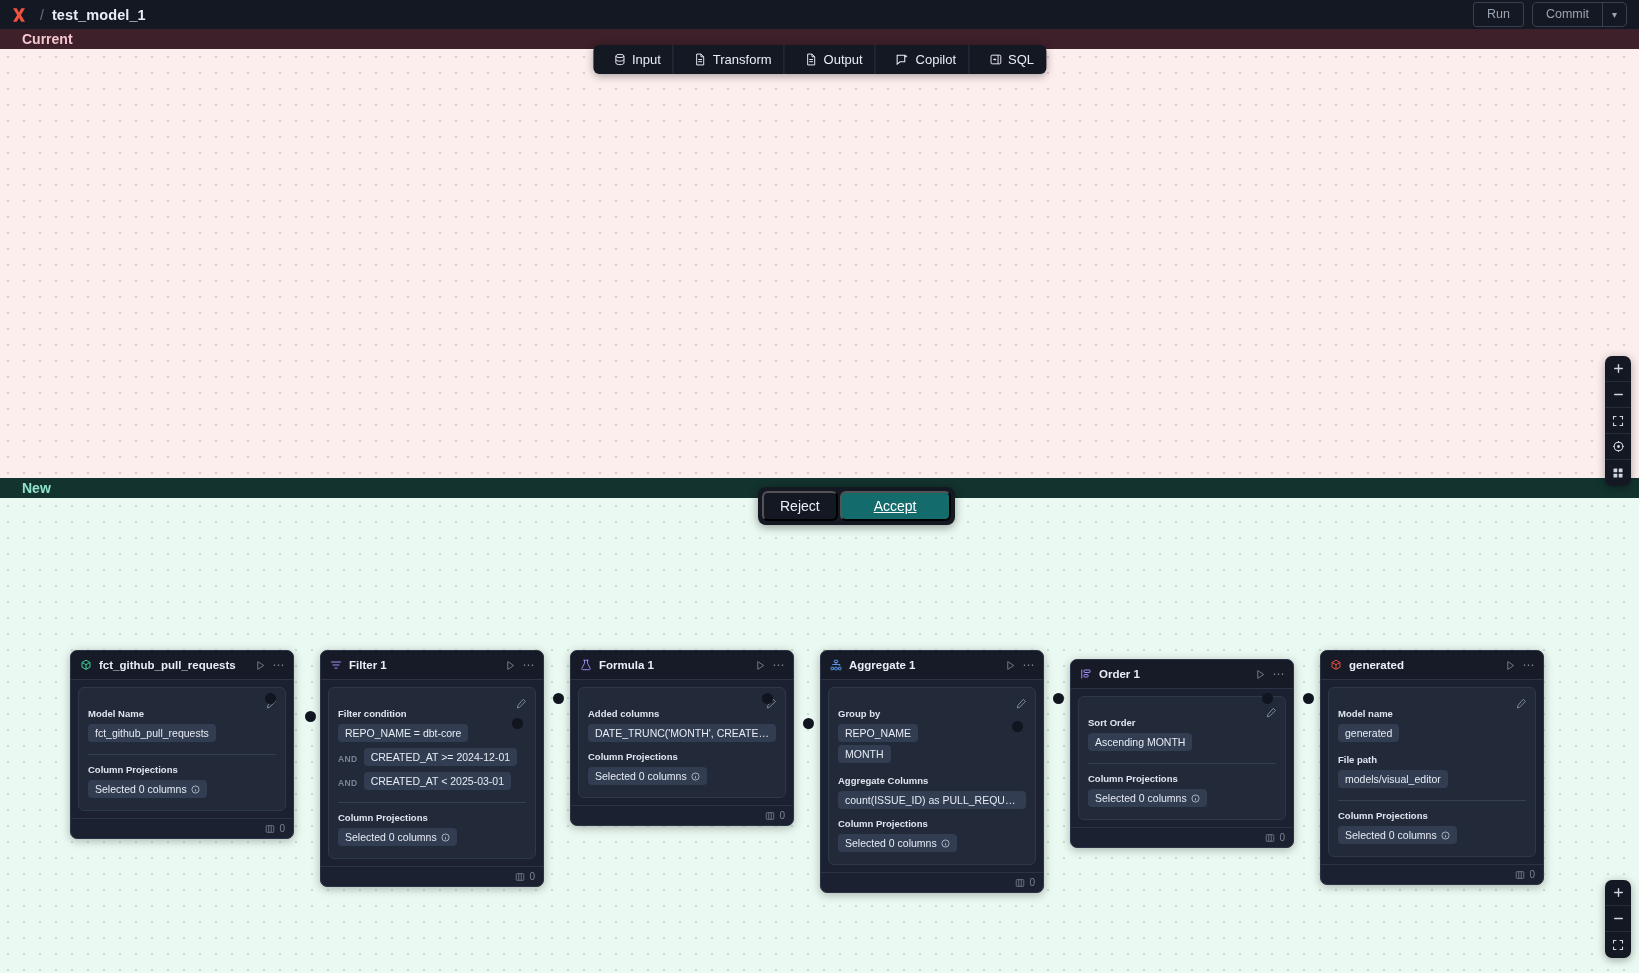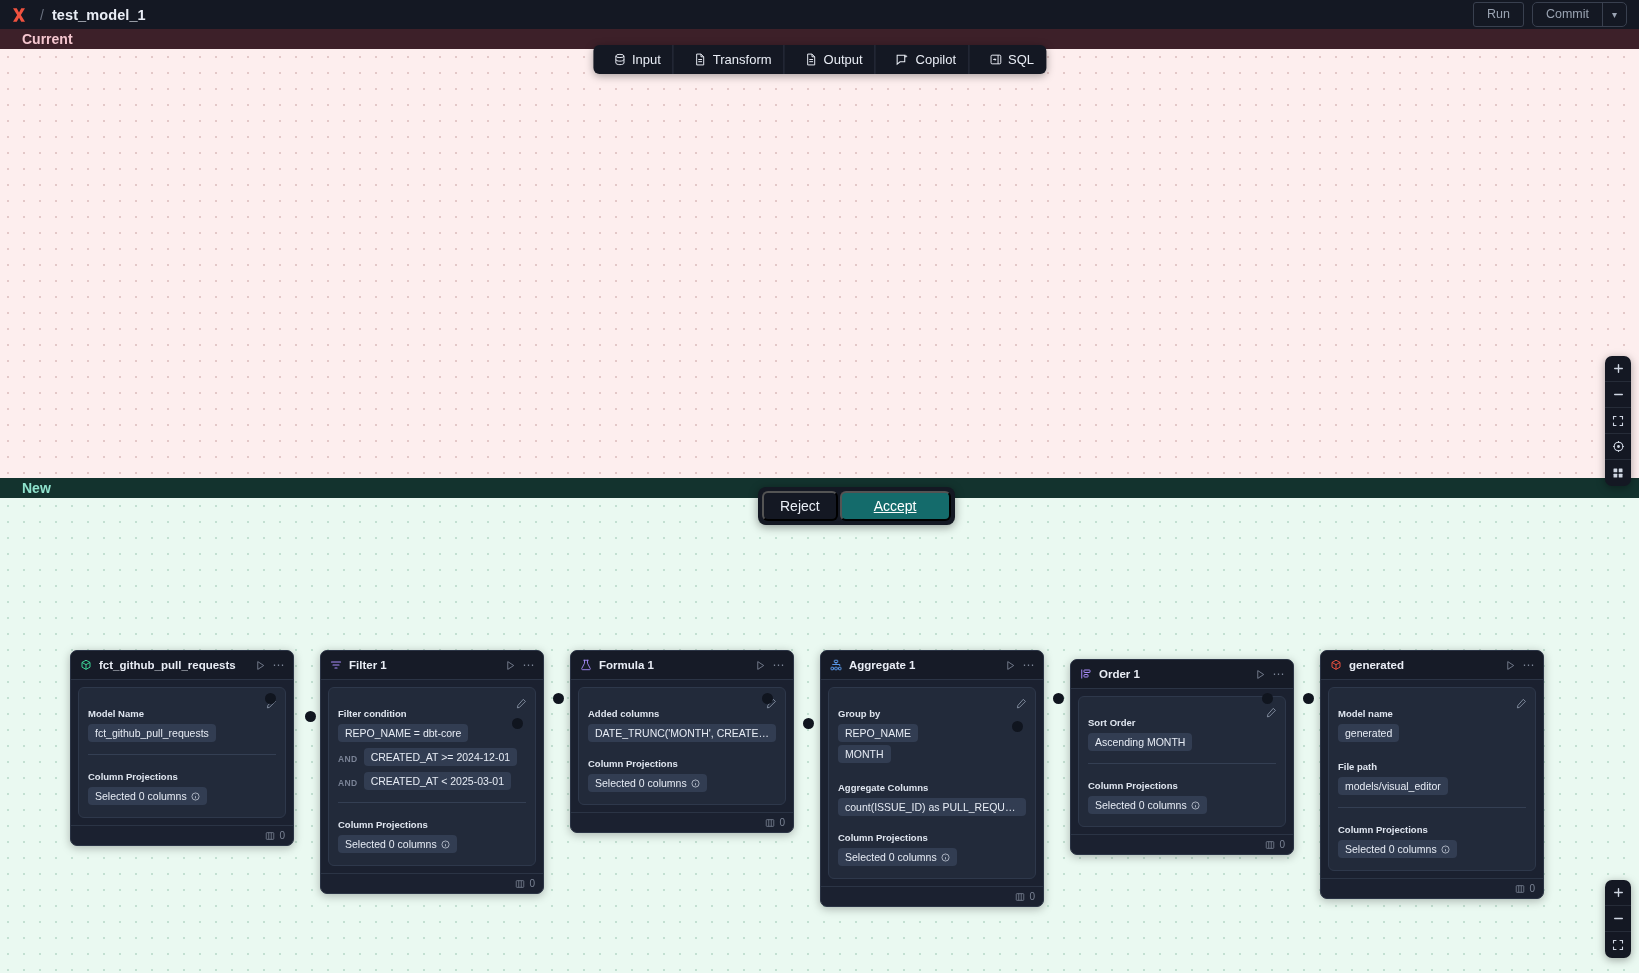--- a/index.html
+++ b/index.html
@@ -110,21 +110,21 @@
   .node-title { color: #e9edf5; font-size: 11.5px; font-weight: 700; flex: 1; white-space: nowrap; }
   .node-run { color: #7b8495; font-size: 11px; display: flex; }
   .node-more { color: #7b8495; font-size: 12px; letter-spacing: .5px; }
   .node-body { padding: 7px; }
   .node-card {
     background: #222a3a; border: 1px solid #2e384b; border-radius: 6px; padding: 8px 9px 9px 9px;
     position: relative;
   }
   .pencil { position: absolute; right: 8px; top: 7px; color: #8c97a9; }
   .sec-label { color: #dfe5ef; font-size: 9.5px; font-weight: 700; margin-bottom: 5px; margin-top: 12px; }
-  .sec-label.mt { margin-top: 16px; }
+  .sec-label.mt { margin-top: 9px; }
   .divider { height: 1px; background: #343f53; margin: 9px 0 0 0; }
   .chip {
     display: inline-block; background: #323d52; border-radius: 4px;
     color: #e6ebf4; font-size: 10.5px; padding: 3px 7px; margin-bottom: 3px;
     max-width: 100%; overflow: hidden; text-overflow: ellipsis; white-space: nowrap;
     vertical-align: middle;
   }
   .chip-row { display: flex; align-items: center; gap: 6px; margin-bottom: 3px; }
   .andlbl { color: #7a8396; font-size: 8.5px; font-weight: 700; letter-spacing: .4px; }
   .chip-wide { display: block; }

